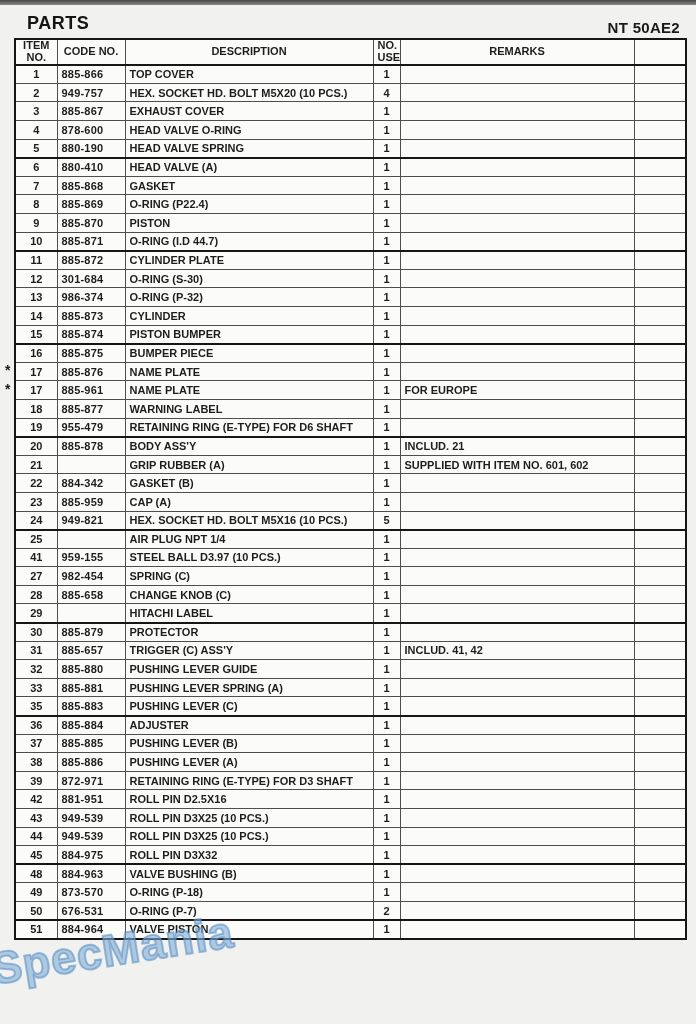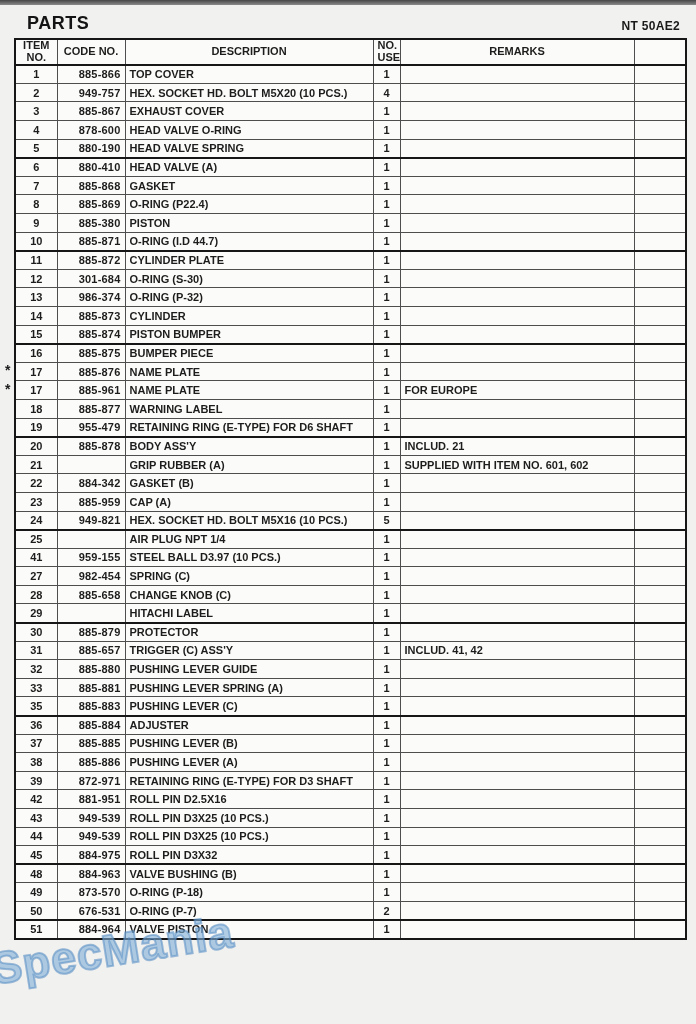--- a/index.html
+++ b/index.html
@@ -14,21 +14,21 @@
   .scan-edge-top{
     position:absolute;top:0;left:0;width:696px;height:5px;
     background:linear-gradient(#474747,#8a8a8a);
   }
   .page-title{
     position:absolute;left:27px;top:13px;margin:0;
     font-size:18px;font-weight:bold;color:#141414;letter-spacing:0.5px;
   }
   .model-number{
     position:absolute;right:12px;top:19px;
-    font-size:12px;font-weight:bold;color:#1a1a1a;letter-spacing:0.3px;
+    font-size:15px;font-weight:bold;color:#1a1a1a;letter-spacing:0.3px;
   }
   table.parts{
     position:absolute;left:14px;top:38px;width:671px;
     border-collapse:collapse;table-layout:fixed;
     background:#fbfbf9;
     border:2px solid #161616;
   }
   table.parts th, table.parts td{
     border:1px solid #4e4e4e;
     font-size:11px;font-weight:bold;color:#1d1d1d;
@@ -39,21 +39,21 @@
   table.parts thead th{
     height:23px;text-align:center;line-height:1.08;
     white-space:pre-line;
     border-bottom:2px solid #161616;
     font-size:11px;
     margin-top:36px;
   }
   table.parts tbody tr{height:18.6px;}
   table.parts tbody tr.group-end td{border-bottom:2px solid #161616;}
   td.c-item, td.c-used{text-align:center;}
-  td.c-code{text-align:right;letter-spacing:0.2px;}
+  td.c-code{text-align:left;letter-spacing:0.2px;}
   td.c-desc, td.c-remarks{text-align:left;padding-left:6px;}
   .star{
     position:absolute;left:5px;transform:translateY(-58%);
     font-size:14px;font-weight:bold;color:#1d1d1d;
   }
   .watermark{
     position:absolute;left:-12px;top:944px;
     transform:rotate(-9deg);transform-origin:left top;
     font-size:45px;font-weight:bold;letter-spacing:1px;
     color:rgba(150,195,230,0.38);
@@ -153,21 +153,21 @@
         <tr>
           <td class="c-item">8</td>
           <td class="c-code">885-869</td>
           <td class="c-desc">O-RING (P22.4)</td>
           <td class="c-used">1</td>
           <td class="c-remarks"></td>
           <td class="c-extra"></td>
         </tr>
         <tr>
           <td class="c-item">9</td>
-          <td class="c-code">885-380</td>
+          <td class="c-code">885-870</td>
           <td class="c-desc">PISTON</td>
           <td class="c-used">1</td>
           <td class="c-remarks"></td>
           <td class="c-extra"></td>
         </tr>
         <tr class="group-end">
           <td class="c-item">10</td>
           <td class="c-code">885-871</td>
           <td class="c-desc">O-RING (I.D 44.7)</td>
           <td class="c-used">1</td>

